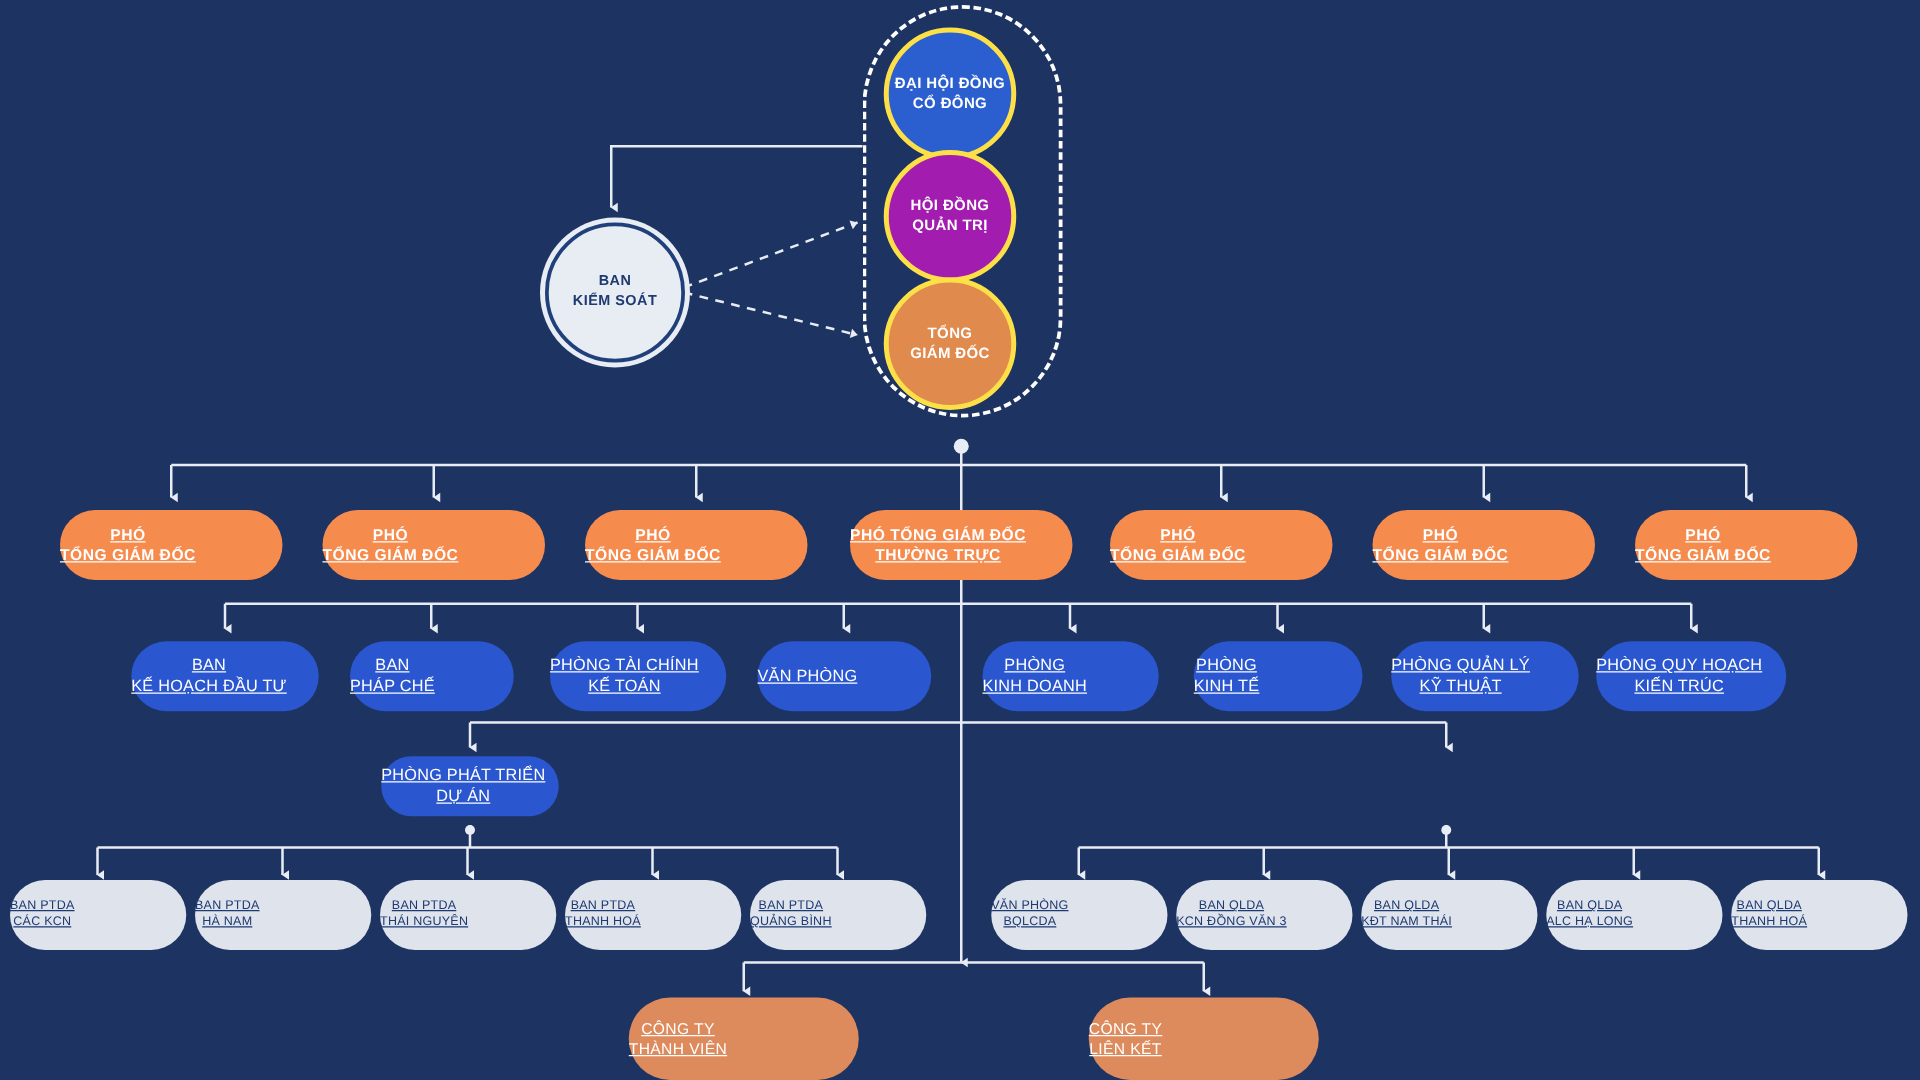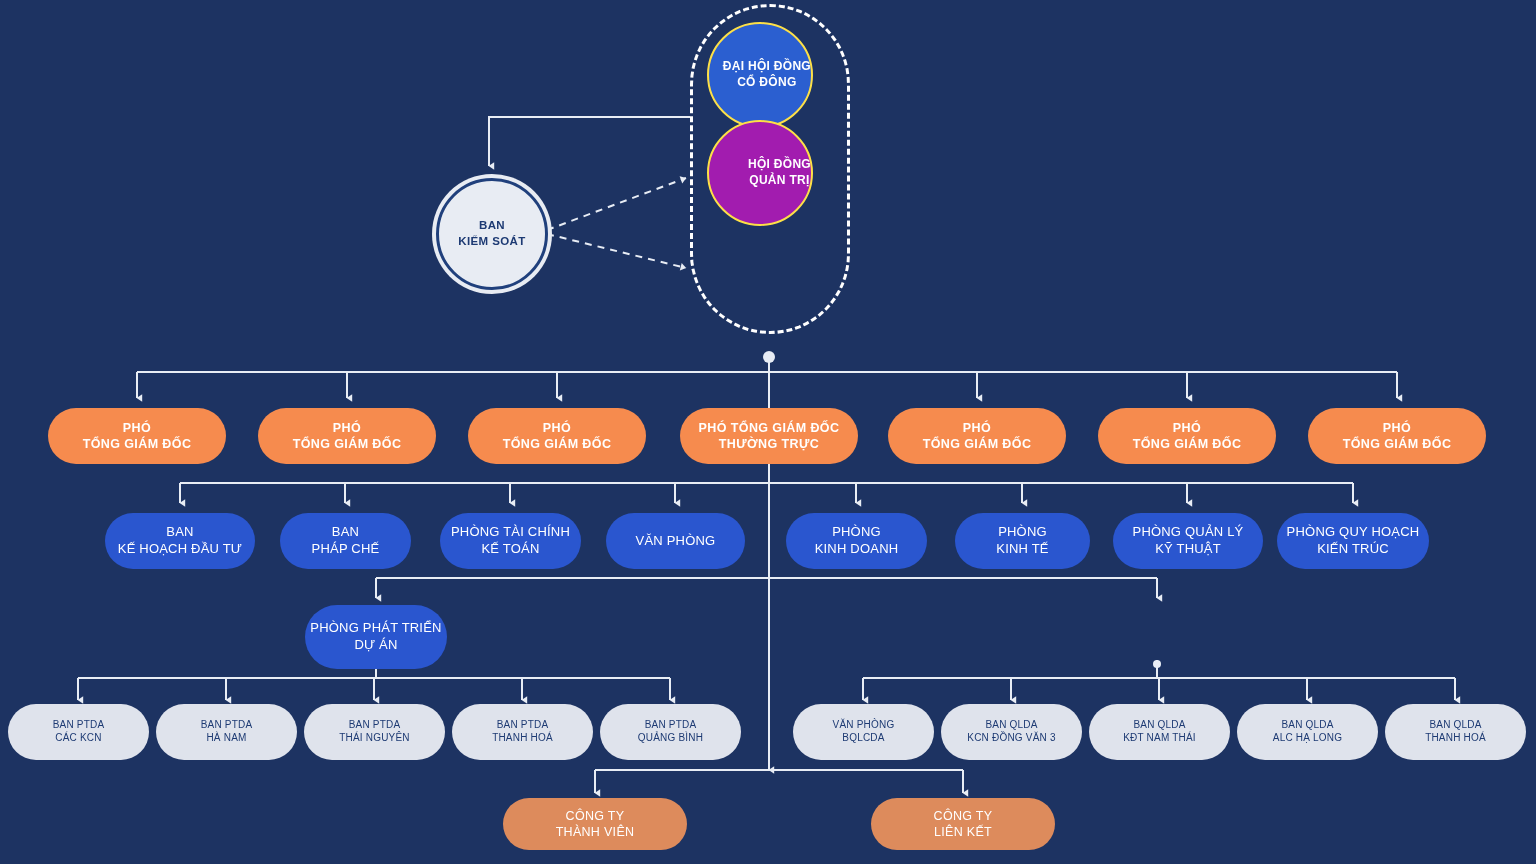--- a/index.html
+++ b/index.html
@@ -1,39 +1,39 @@
 <!DOCTYPE html>
 <html><head>
 <meta charset="utf-8">
 <style>
   html,body{margin:0;padding:0;background:#1d3362;}
   body{width:1536px;height:864px;overflow:hidden;font-family:"Liberation Sans",sans-serif;}
   #stage{position:relative;width:1536px;height:864px;background:#1d3362;}
 
   svg#wires{position:absolute;left:0;top:0;width:1536px;height:864px;pointer-events:none;}
 
-  .node{position:absolute;display:flex;align-items:center;justify-content:center;
-        text-align:center;box-sizing:border-box;line-height:1.28;}
+  .node{position:absolute;display:flex;align-items:center;justify-content:flex-start;
+        text-align:center;box-sizing:border-box;line-height:1.28;text-decoration:underline;}
 
   
   .pill{border-radius:999px;}
   .pill .lbl{display:block;white-space:pre-line;}
 
   .lvl-pho{background:#f68b4e;color:#ffffff;font-size:12.5px;font-weight:bold;letter-spacing:.4px;height:56px;}
   .lvl-dept{background:#2a56cf;color:#ffffff;font-size:13px;font-weight:400;letter-spacing:.2px;height:56px;}
-  .lvl-mid{background:#2a56cf;color:#ffffff;font-size:13px;font-weight:400;letter-spacing:.2px;height:64px;}
+  .lvl-mid{background:#2a56cf;color:#ffffff;font-size:13px;font-weight:400;letter-spacing:.2px;height:48px;}
   .lvl-leaf{background:#dfe3ec;color:#1d3a73;font-size:10px;font-weight:400;letter-spacing:.2px;height:56px;}
-  .lvl-comp{background:#dd8b5c;color:#ffffff;font-size:12.5px;font-weight:400;letter-spacing:.3px;height:52px;}
+  .lvl-comp{background:#dd8b5c;color:#ffffff;font-size:12.5px;font-weight:400;letter-spacing:.3px;height:66px;}
 
   
   .cluster{position:absolute;left:690px;top:4px;width:160px;height:330px;
            border:3px dashed #ffffff;border-radius:80px;box-sizing:border-box;}
-  .circ{position:absolute;border-radius:50%;display:flex;align-items:center;justify-content:flex-end;
+  .circ{position:absolute;border-radius:50%;display:flex;align-items:center;justify-content:center;
         text-align:center;color:#fff;font-weight:bold;font-size:12px;letter-spacing:.3px;line-height:1.3;
-        border:2px solid #fde047;box-sizing:border-box;}
+        border:4px solid #fde047;box-sizing:border-box;}
   .circ .lbl{white-space:pre-line;}
   #c-dhdcd{left:707px;top:22px;width:106px;height:106px;background:#2b5fd0;}
   #c-hdqt {left:707px;top:120px;width:106px;height:106px;background:#a21caf;}
   #c-tgd  {left:707px;top:222px;width:106px;height:106px;background:#e08a4e;}
 
   #n-bks{position:absolute;left:436px;top:178px;width:106px;height:106px;border-radius:50%;
          background:#e8ecf3;border:3px solid #20407c;box-shadow:0 0 0 4px #e8ecf3;
          display:flex;align-items:center;justify-content:center;text-align:center;
          color:#1d3a73;font-size:11.5px;font-weight:bold;letter-spacing:.4px;line-height:1.35;}
   #n-bks .lbl{white-space:pre-line;}
@@ -111,20 +111,24 @@
   <div class="cluster"></div>
 
   <div class="circ" id="c-dhdcd">
     <span class="lbl">ĐẠI HỘI ĐỒNG
 CỔ ĐÔNG</span>
   </div>
   <div class="circ" id="c-hdqt">
     <span class="lbl">HỘI ĐỒNG
 QUẢN TRỊ</span>
   </div>
+  <div class="circ" id="c-tgd">
+    <span class="lbl">TỔNG
+GIÁM ĐỐC</span>
+  </div>
 
   <div id="n-bks">
     <span class="lbl">BAN
 KIỂM SOÁT</span>
   </div>
 
   <div class="node pill lvl-pho" style="left:48px;top:408px;width:178px;">
     <span class="lbl">PHÓ
 TỔNG GIÁM ĐỐC</span>
     </div>

